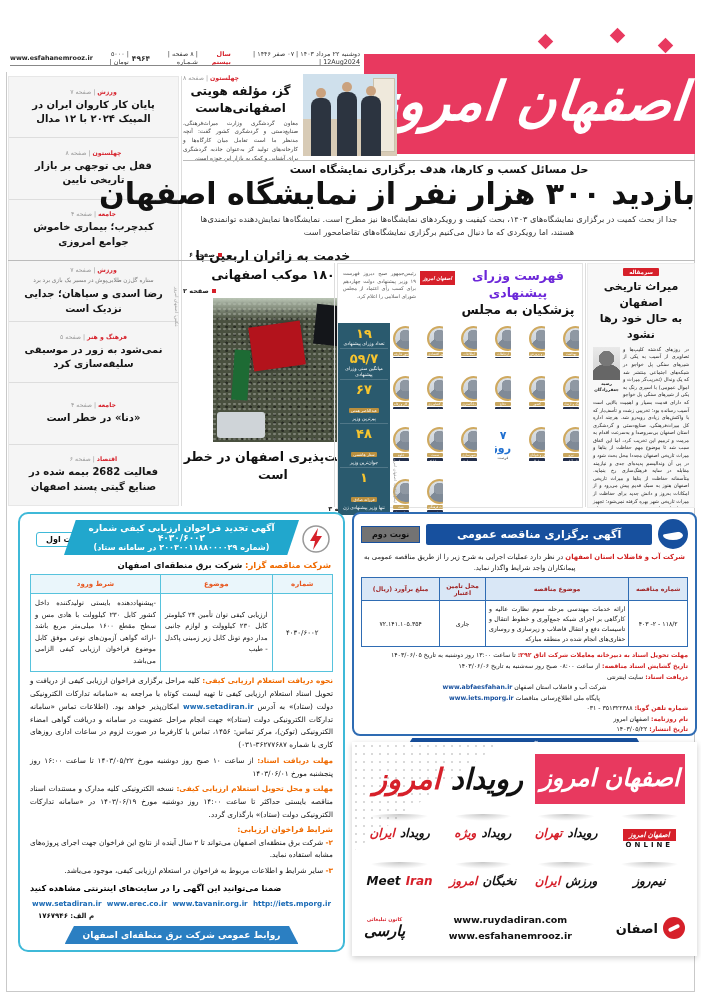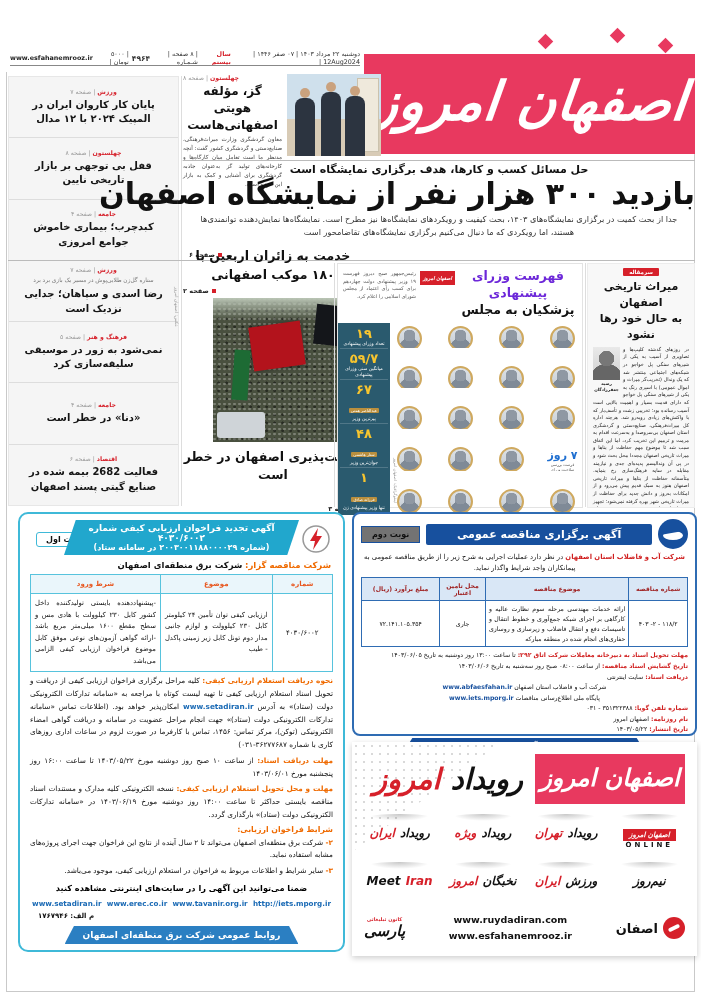--- a/index.html
+++ b/index.html
@@ -29,21 +29,21 @@
   border:1px solid #e7e7e7;display:flex;flex-direction:column}
 .sb-item{flex:1;display:flex;flex-direction:column;justify-content:center;gap:3px;
   padding:4px 8px;border-bottom:1px solid #ddd;text-align:center}
 .sb-item:last-child{border-bottom:none}
 .sb-lbl{font-size:6.2px;color:#999}
 .sb-lbl .cat{color:#d6202a;font-weight:bold}
 .sb-kick{font-size:5.8px;color:#777;line-height:1.45}
 .sb-title{font-size:10px;font-weight:bold;line-height:1.45;color:#151515}
 
 
-.gaz{position:absolute;left:183px;top:74px;width:198px;height:88px;display:flex;gap:5px}
+.gaz{position:absolute;left:183px;top:74px;width:214px;height:88px;display:flex;gap:5px}
 .gaz-text{flex:1;display:flex;flex-direction:column}
 .gaz-lbl{font-size:6.2px;color:#999;text-align:left}
 .gaz-lbl .cat{color:#d6202a;font-weight:bold}
 .gaz-title{font-size:12px;font-weight:bold;text-align:center;line-height:1.4;margin:2px 0}
 .gaz-body{font-size:5.7px;color:#444;text-align:justify;line-height:1.55}
 .gaz-photo{width:94px;height:82px;position:relative;overflow:hidden;flex:none;
   background:linear-gradient(#cfe0ec 0 55%,#d8cbb6 55% 100%)}
 .fig{position:absolute;bottom:0;width:20px;height:58px;background:#2c3440;border-radius:8px 8px 0 0}
 .fig::before{content:"";position:absolute;top:-10px;left:5px;width:10px;height:10px;border-radius:50%;background:#caa27e}
 .f1{left:8px}.f2{left:34px;height:64px}.f3{left:58px;height:60px}
@@ -95,21 +95,21 @@
   padding:4px 3px;margin-top:3px}
 .info-intro{flex:1;font-size:5px;color:#555;text-align:justify;line-height:1.5;margin-top:2px}
 .info-body{display:flex;direction:ltr;height:192px}
 .stats{width:52px;background:#2a5a6e;color:#fff;display:flex;flex-direction:column;
   justify-content:space-between;text-align:center;padding:3px 2px;direction:rtl}
 .stat{border-bottom:1px solid rgba(255,255,255,.18);padding:1px 0}
 .stat:last-child{border-bottom:none}
 .stat .v{color:#f7c52f;font-weight:bold;font-size:13px;line-height:1.1}
 .stat .sb{display:inline-block;background:#b98f3e;color:#fff;font-size:4px;padding:0 2px;border-radius:1px;margin:1px 0}
 .stat .lb{font-size:4.6px;line-height:1.3}
-.mgrid{flex:1;display:grid;grid-template-columns:repeat(4,1fr);gap:18px;padding:3px;direction:ltr}
+.mgrid{flex:1;display:grid;grid-template-columns:repeat(6,1fr);gap:18px;padding:3px;direction:ltr}
 .mc{text-align:center;overflow:hidden}
 .mph{width:25px;height:25px;margin:0 auto;border-radius:50%;border:2px solid #cfa95f;
   background:radial-gradient(circle at 50% 36%,#8f98a3 0 34%,transparent 35%),
    radial-gradient(circle at 50% 100%,#7f8a97 0 46%,transparent 47%),
    linear-gradient(#dde2e7,#c3cad2)}
 .mgd{background:#c9a75f;color:#fff;font-size:3.2px;margin-top:1px;padding:0 1px;white-space:nowrap;overflow:hidden;border-radius:1px}
 .mnm{background:#232f4b;color:#fff;font-size:4.2px;margin-top:1px;padding:1px;white-space:nowrap;overflow:hidden;border-radius:1px}
 .mc.note{direction:rtl;text-align:center;padding-top:2px}
 .nv{color:#1f6fd0;font-weight:bold;font-size:11px}
 .nt{font-size:3.8px;color:#555;line-height:1.4;text-align:center}
@@ -139,21 +139,21 @@
 .adp-buyer{margin-top:5px;font-size:8.5px;text-align:right;padding-right:2px}
 .ld{color:#ef6a00;font-weight:bold}
 .adp table{width:100%;border-collapse:collapse;margin-top:4px;font-size:7px}
 .adp th{background:#eaf6fb;color:#e8571f;font-weight:bold;padding:5px 2px;border:1px solid #57c3dd}
 .adp td{padding:4px 4px;border:1px solid #57c3dd;vertical-align:middle;text-align:center}
 .adp td.just{text-align:justify;font-size:6.8px;line-height:1.7}
 .adp p{margin-top:3px;font-size:7.3px;line-height:1.75;text-align:justify}
 .lk{color:#1a6ab5;font-weight:bold;direction:ltr;unicode-bidi:embed}
 .adp .cond{color:#ef6a00;font-weight:bold;font-size:7.8px;margin-top:3px}
 .adp .num{color:#ef6a00;font-weight:bold}
-.adp .center{text-align:center;font-weight:bold;font-size:8.2px;color:#000}
+.adp .center{text-align:left;font-weight:bold;font-size:8.2px;color:#000}
 .adp-links{display:flex;justify-content:space-between;direction:ltr;font-size:7.2px;font-weight:bold;
   color:#1a6ab5;margin-top:4px;padding:0 2px}
 .adp-malaf{position:absolute;left:18px;bottom:30px;font-size:7px;font-weight:bold}
 .adp-footer{position:absolute;bottom:6px;left:50%;transform:translateX(-50%);background:#2b7fc2;color:#fff;
   font-weight:bold;font-size:9px;padding:4px 18px;white-space:nowrap;clip-path:polygon(4% 0,96% 0,100% 100%,0 100%)}
 
 
 .ada{position:absolute;left:352px;top:512px;width:345px;height:224px;border:2px solid #2f6cb3;
   border-radius:8px;padding:5px 7px;background:#fff}
 .ada-head{display:flex;align-items:center;gap:6px}

